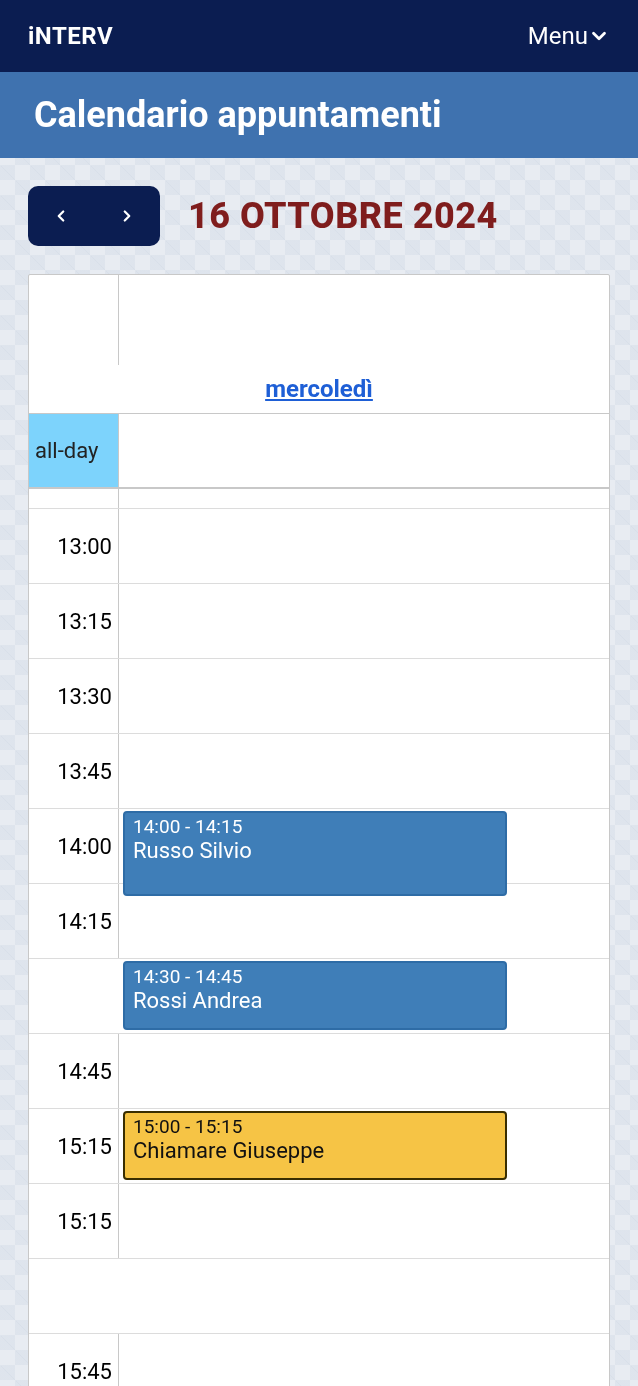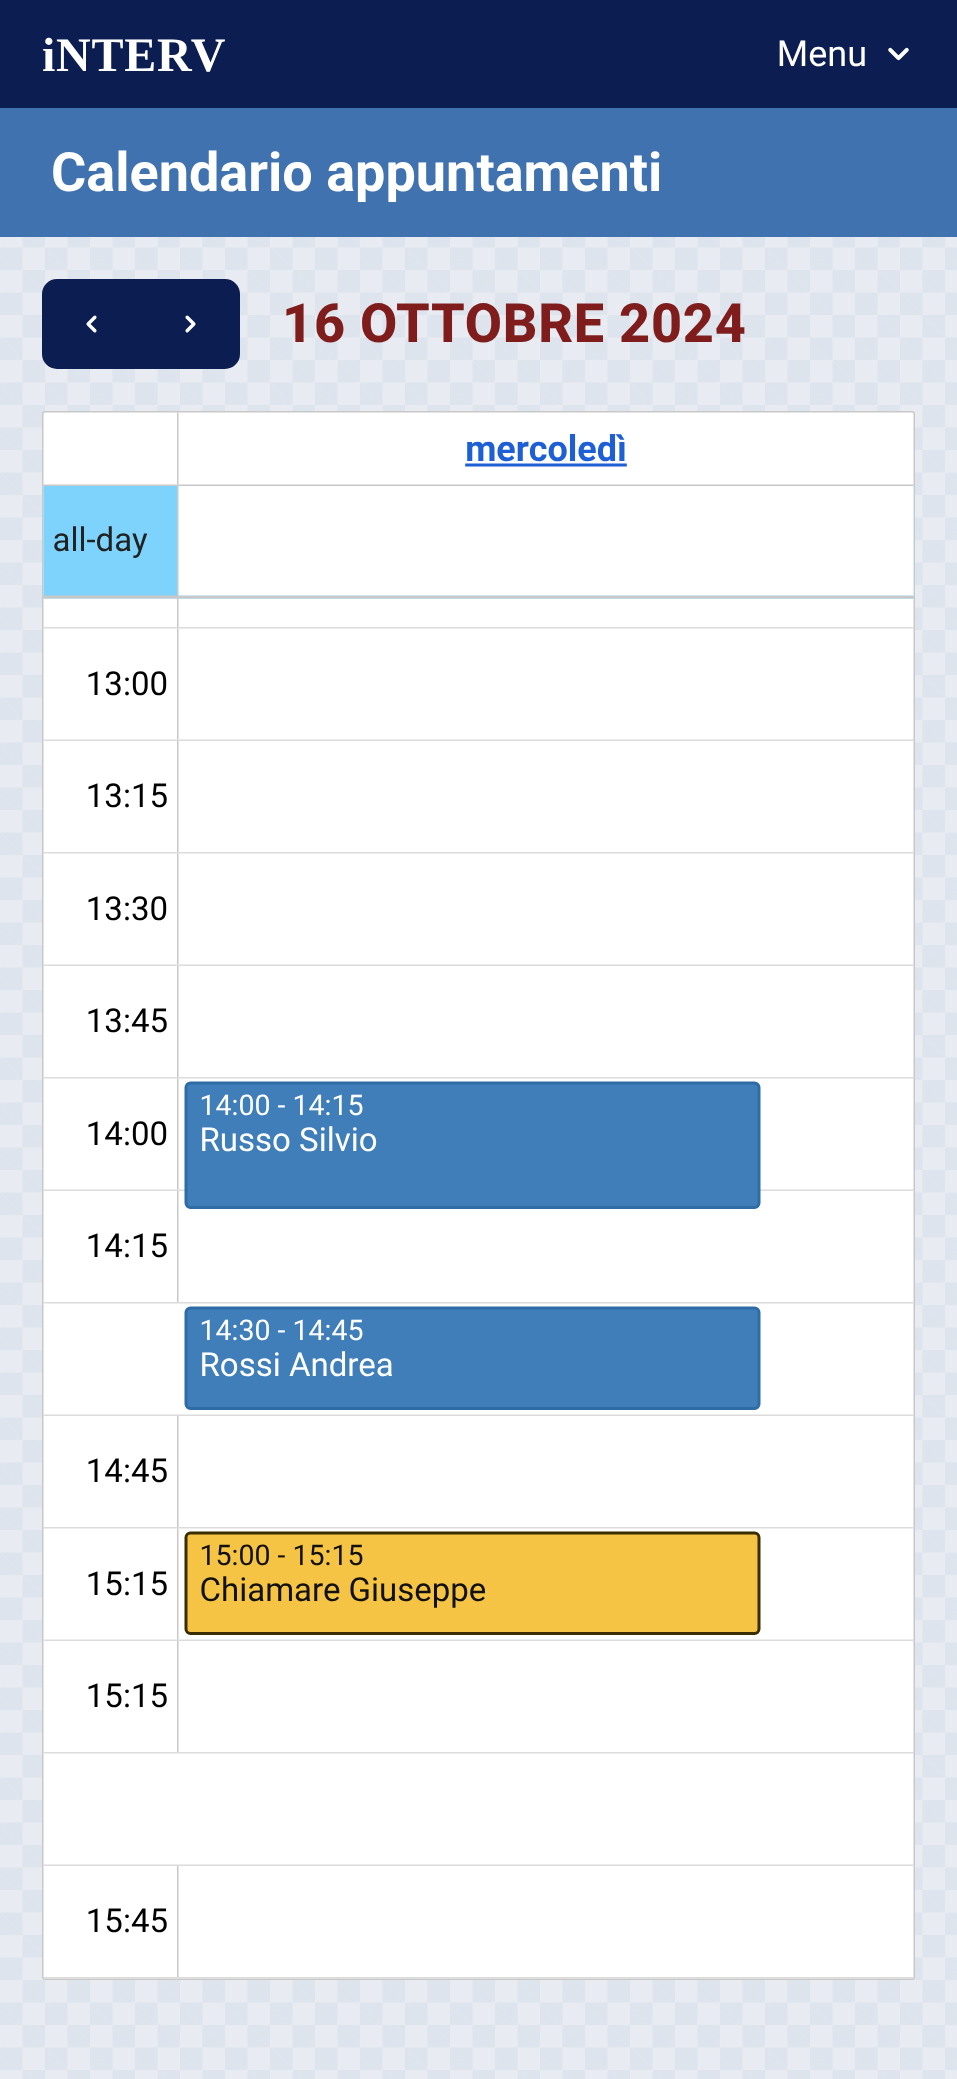--- a/index.html
+++ b/index.html
@@ -17,23 +17,23 @@
   }
   .topbar {
     background: #0b1d51;
     height: 72px;
     display: flex;
     align-items: center;
     justify-content: space-between;
     padding: 0 28px;
     color: #fff;
   }
-  .brand { font-size: 32px; font-weight: 700; letter-spacing: 0.5px; font-family: Liberation Serif, serif; }
+  .brand { font-size: 24px; font-weight: 700; letter-spacing: 0.5px; }
   .menu-btn {
-    display: flex; align-items: center; gap: 10px;
+    display: flex; align-items: center; 
     font-size: 24px; color: #fff; cursor: pointer;
   }
   .menu-btn svg { width: 22px; height: 22px; stroke: #fff; }
 
   .page-title-bar {
     background: #3f72af;
     color: #fff;
     padding: 22px 34px;
     font-size: 36px;
     font-weight: 700;
@@ -69,20 +69,21 @@
   }
 
   .calendar {
     background: #fff;
     border: 1px solid #c8c8c8;
     border-radius: 2px;
   }
   .cal-head-row {
     display: flex;
     border-bottom: 1px solid #c8c8c8;
+    flex-direction: column;
   }
   .cal-time-col {
     width: 90px;
     flex: 0 0 90px;
     border-right: 1px solid #c8c8c8;
   }
   .cal-day-col {
     flex: 1;
     text-align: center;
   }

